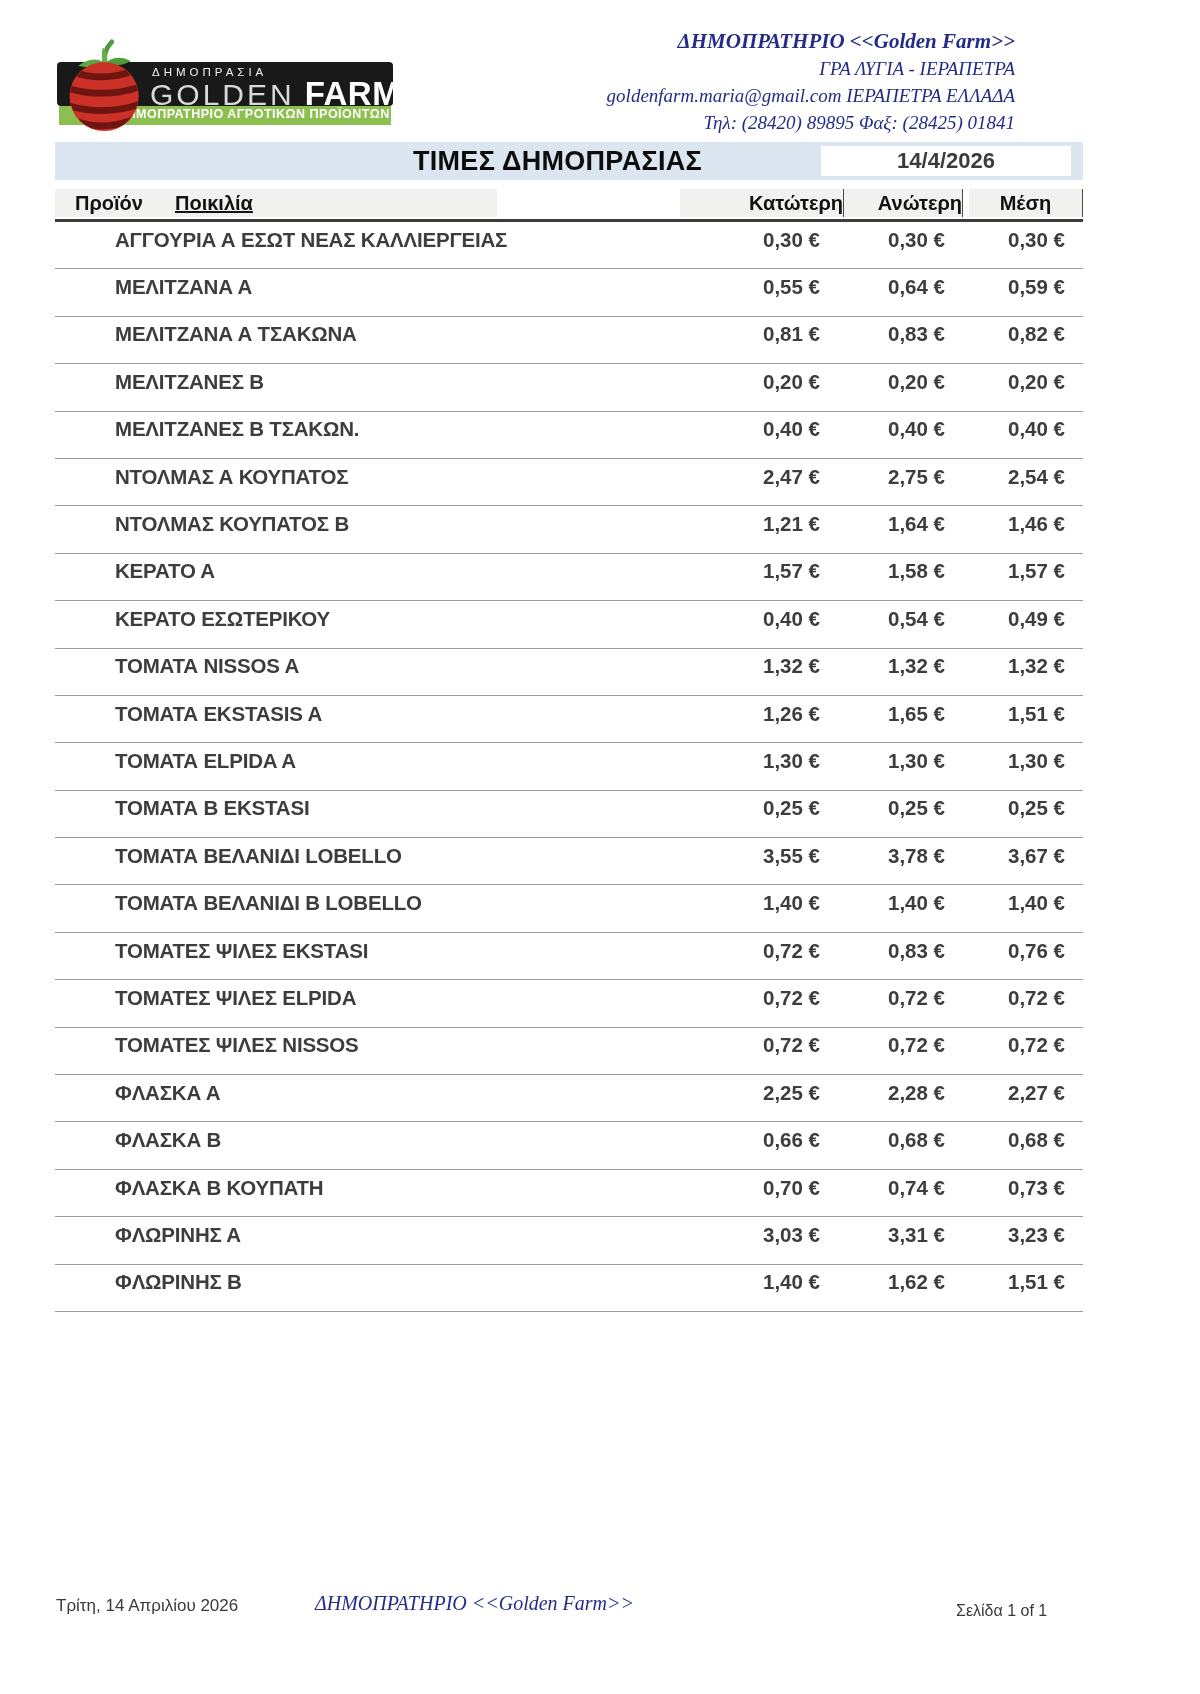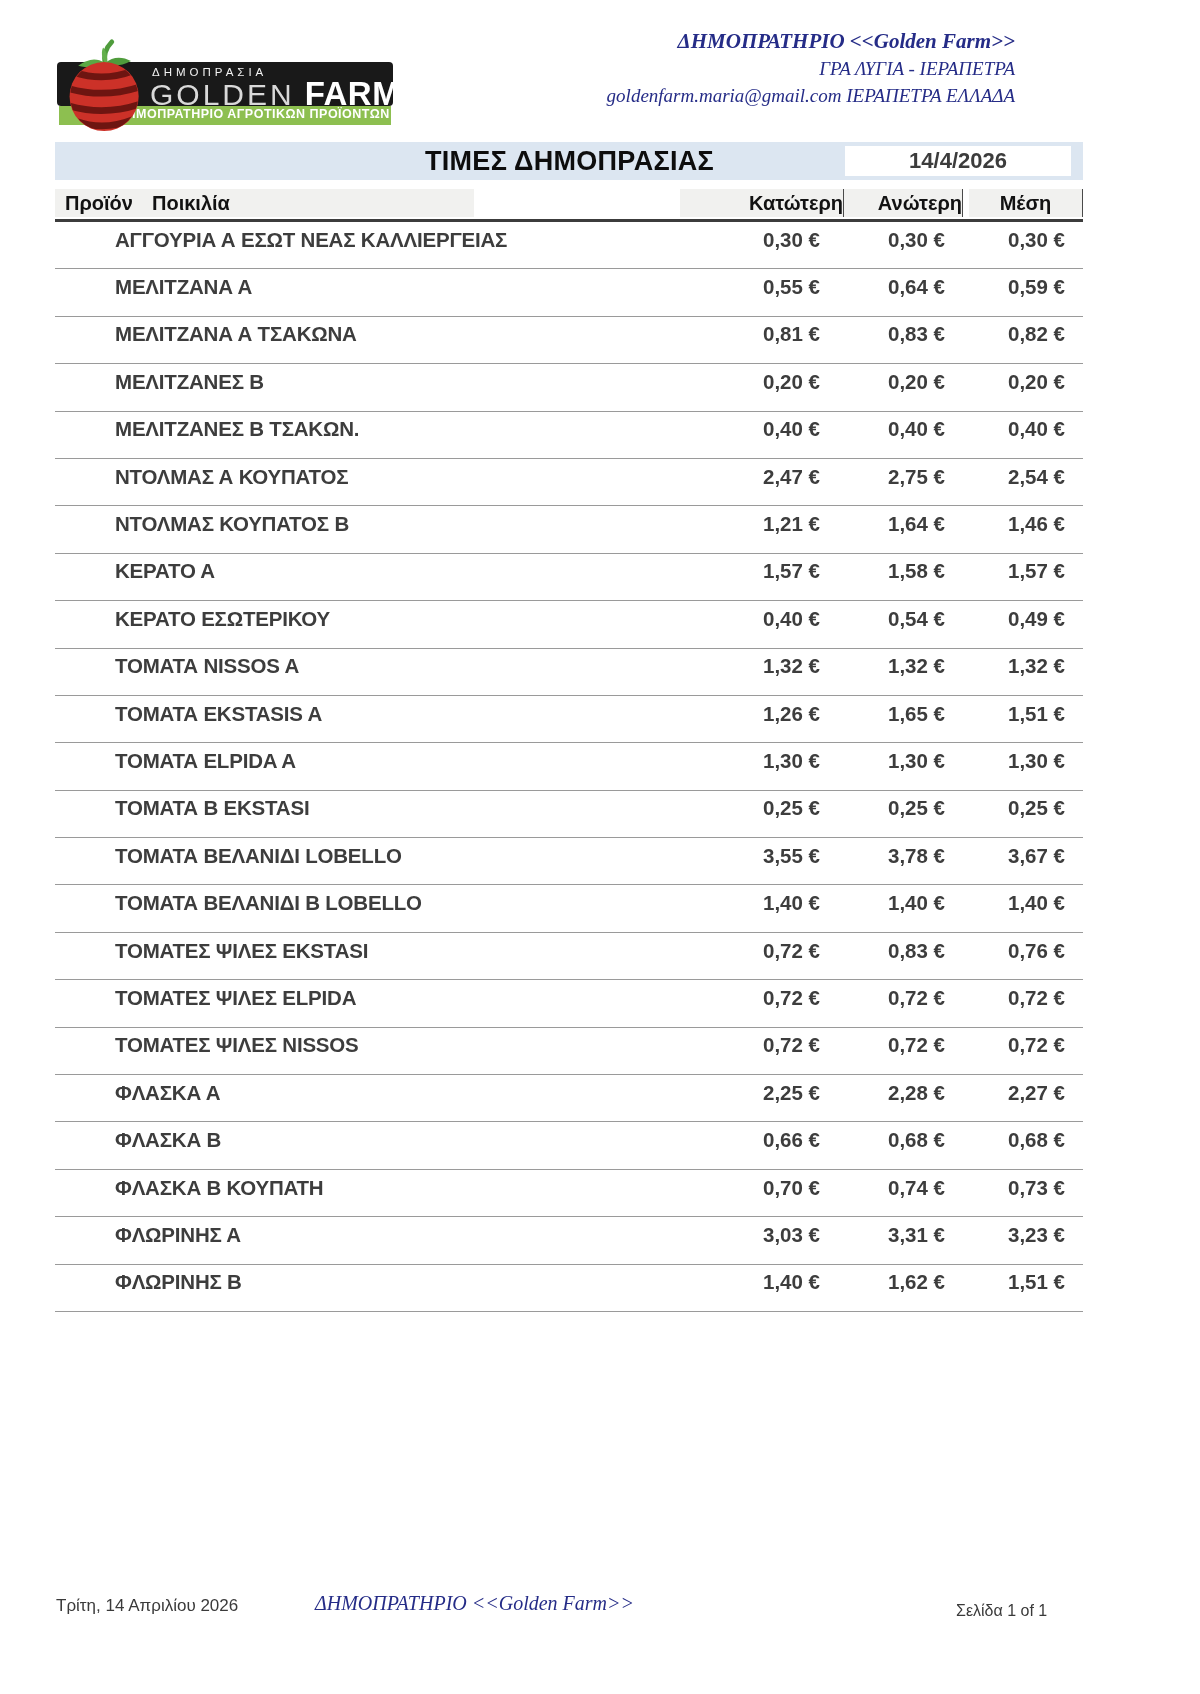--- a/index.html
+++ b/index.html
@@ -22,29 +22,29 @@
   .contact{position:absolute;top:28px;left:480px;width:535px;text-align:right;
            font-family:"Liberation Serif",serif;font-style:italic;color:#252c87;line-height:27px;}
   .contact .c1{font-size:21px;font-weight:bold;}
   .contact .c2,.contact .c3,.contact .c4{font-size:19px;}
 
   
   .title-band{position:absolute;left:55px;top:142px;width:1028px;height:38px;background:#dce6f1;
               display:flex;align-items:center;gap:16px;}
   .doc-title{flex:1;padding-left:255px;text-align:center;font-size:27px;font-weight:800;color:#0d0d0d;
              letter-spacing:0.3px;white-space:nowrap;}
-  .date-box{width:226px;height:30px;background:#ffffff;margin-right:12px;display:flex;align-items:center;
+  .date-box{width:250px;height:30px;background:#ffffff;margin-right:12px;display:flex;align-items:center;
             justify-content:center;font-size:22px;font-weight:bold;color:#3c3c3c;flex:none;}
 
   
   .thead{position:absolute;left:55px;top:188px;width:1028px;height:31px;border-bottom:3px solid #3c3c3c;box-sizing:content-box;}
   .h-box{position:absolute;top:1px;height:28px;line-height:29px;background:#f1f1ef;
          font-size:20px;font-weight:bold;color:#121212;white-space:nowrap;}
-  .h-product{left:0;width:92px;padding-left:10px;}
-  .h-variety{left:82px;width:322px;padding-left:15px;}
+  .h-product{left:0;width:92px;padding-left:20px;}
+  .h-variety{left:105px;width:322px;padding-left:15px;text-decoration:underline;}
   .h-prices{left:625px;width:283px;display:flex;}
   .h-low{width:142px;text-align:right;border-right:1.5px solid #4a4a4a;box-sizing:border-box;margin-left:29px;}
   .h-high{width:125px;text-align:right;border-right:1.5px solid #4a4a4a;box-sizing:border-box;}
   .h-avg{left:914px;width:114px;text-align:center;border-right:1.5px solid #4a4a4a;box-sizing:border-box;}
 
   
   .tbody{position:absolute;left:55px;top:222px;width:1028px;}
   .row{height:47.4px;border-bottom:1px solid #9a9a9a;display:grid;
        grid-template-columns:1fr 145px 125px 120px;align-items:center;
        padding:0 18px 11px 60px;box-sizing:border-box;}
@@ -87,20 +87,21 @@
         <path d="M8 70 Q47 82 87 68"></path>
         <path d="M18 87 Q47 97 77 85"></path>
       </g>
     </svg>
   </div>
 
   <div class="contact">
     <div class="c1">ΔΗΜΟΠΡΑΤΗΡΙΟ &lt;&lt;Golden Farm&gt;&gt;</div>
     <div class="c2">ΓΡΑ ΛΥΓΙΑ - ΙΕΡΑΠΕΤΡΑ</div>
     <div class="c3">goldenfarm.maria@gmail.com ΙΕΡΑΠΕΤΡΑ ΕΛΛΑΔΑ</div>
+    <div class="c4">Τηλ: (28420)  89895  Φαξ: (28425) 01841</div>
   </div>
 
   <div class="title-band">
     <div class="doc-title">ΤΙΜΕΣ ΔΗΜΟΠΡΑΣΙΑΣ</div>
     <div class="date-box">14/4/2026</div>
   </div>
 
   <div class="thead">
     <div class="h-box h-product">Προϊόν</div>
     <div class="h-box h-variety">Ποικιλία</div>

